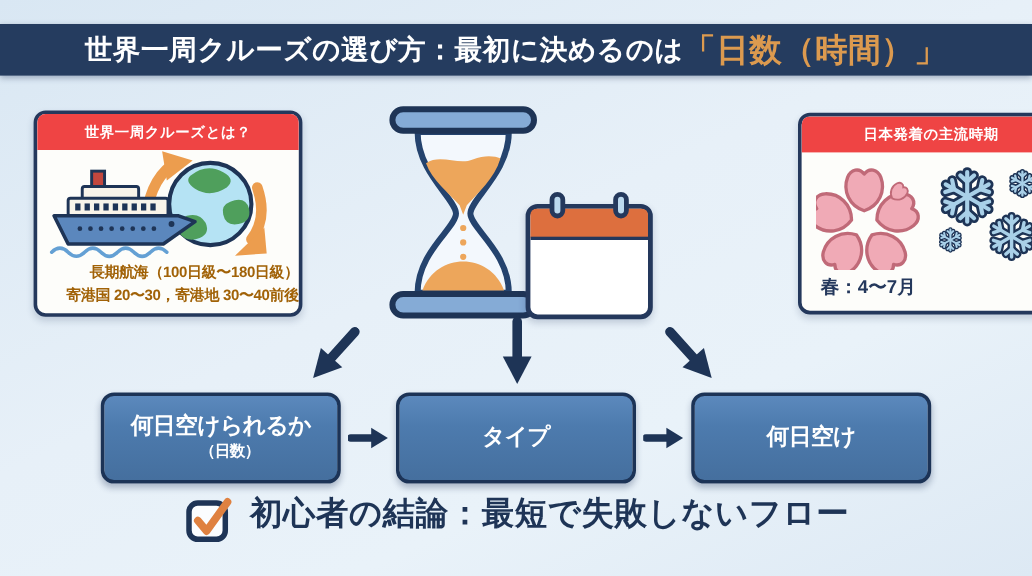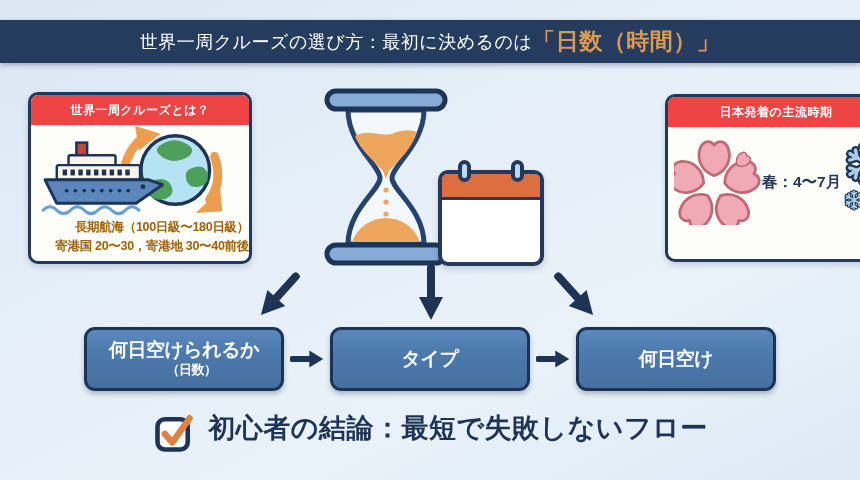--- a/index.html
+++ b/index.html
@@ -12,37 +12,37 @@
   .stage{
     position:relative; width:860px; height:480px;
     background:linear-gradient(155deg,#d9e7f3 0%,#e7f0f8 45%,#e9f2f9 70%,#dde9f4 100%);
   }
   
   .titlebar{
     position:absolute; left:0; top:20px; width:860px; height:43px;
     background:#253c5f; display:flex; align-items:center; justify-content:center;
     box-shadow:0 2px 5px rgba(30,50,90,.35);
   }
-  .titlebar .t{ color:#ffffff; font-size:18px; font-weight:normal; letter-spacing:.5px; white-space:nowrap;}
-  .titlebar .hl{ color:#dc9a4f; font-size:23px; font-weight:bold; letter-spacing:.5px; white-space:nowrap;}
+  .titlebar .t{ color:#ffffff; font-size:23px; font-weight:bold; letter-spacing:.5px; white-space:nowrap;}
+  .titlebar .hl{ color:#dc9a4f; font-size:27px; font-weight:bold; letter-spacing:.5px; white-space:nowrap;}
   
   .card{
     position:absolute; background:#fdfdfa; border:3px solid #24385c; border-radius:10px;
     box-shadow:0 3px 6px rgba(30,50,90,.18); overflow:hidden;
   }
   .card-head{
     background:#ef4444; color:#fff; text-align:center;
     font-size:12px; font-weight:bold; line-height:30px; height:30px; letter-spacing:.5px;
   }
   .card-left{ left:28px; top:92px; width:224px; height:172px; }
   .card-left .illus{ height:93px; display:flex; align-items:center; justify-content:center; }
   .card-left .desc{ text-align:right; color:#a16207; font-weight:bold; font-size:12.5px; line-height:1.55; letter-spacing:-.3px;margin-left:20px;}
   .card-right{ left:618px; top:94px; width:222px; height:168px;margin-left:47px; }
   .seasons{ display:flex; justify-content:space-around; align-items:flex-start; padding:8px 6px 0 6px; }
-  .season{ display:flex; flex-direction:row; align-items:center; }
+  .season{ display:flex; flex-direction:column; align-items:center; }
   .season .lbl{ color:#24385c; font-weight:bold; font-size:15.5px; margin-top:4px; white-space:nowrap;}
   
   .hourglass{ position:absolute; left:320px; top:86px; width:132px; height:182px; }
   .calendar{
     position:absolute; left:438px; top:170px; width:106px; height:96px;
     background:#ffffff; border:4px solid #24385c; border-radius:10px;
     box-shadow:0 3px 6px rgba(30,50,90,.2); z-index:5;
   }
   .cal-head{ height:26px; background:#dd6f3e; border-bottom:3px solid #24385c; border-radius:5px 5px 0 0; }
   .ring{
@@ -55,21 +55,21 @@
   .down-arrow{ position:absolute; width:26px; height:58px; }
   .da-left{ left:266px; top:266px; transform:rotate(42deg); }
   .da-center{ left:418px; top:264px; }
   .da-right{ left:562px; top:266px; transform:rotate(-42deg); }
   
   .flow{
     position:absolute; left:0; top:327px; width:860px;
     display:flex; justify-content:center; align-items:center; gap:6px;
   }
   .step{
-    width:200px; height:64px; border:3.5px solid #1c3356; border-radius:11px;
+    width:200px; height:76px; border:3.5px solid #1c3356; border-radius:11px;
     background:linear-gradient(180deg,#5c89bd 0%,#4d7bae 35%,#456f9e 100%);
     color:#fff; text-align:center; display:flex; flex-direction:column; justify-content:center;
     box-shadow:0 3px 5px rgba(30,50,90,.3);
   }
   .step .l1{ font-size:19px; font-weight:bold; line-height:1.2; letter-spacing:-.5px;}
   .step .l2{ font-size:13px; font-weight:bold; line-height:1.25; letter-spacing:-.5px;margin-left:15px;}
   .flow-arrow{ width:34px; height:24px; flex:0 0 auto; }
   
   .conclusion{
     position:absolute; left:0; top:410px; width:860px; height:56px;

